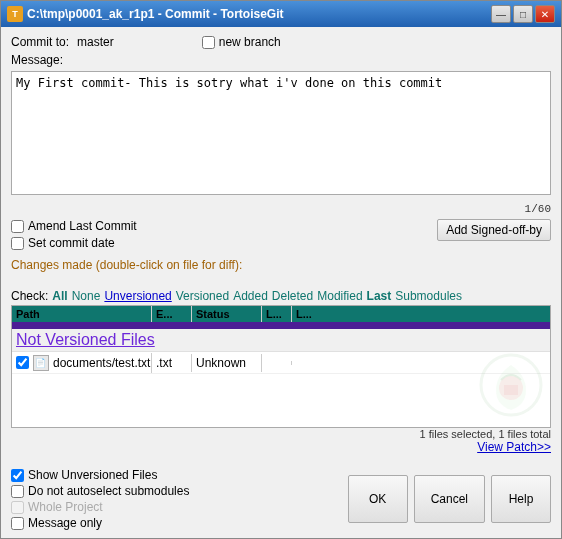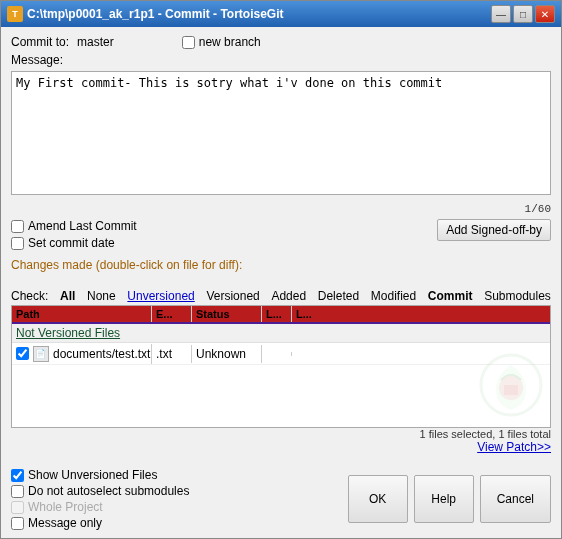--- a/index.html
+++ b/index.html
@@ -140,63 +140,62 @@
     .changes-label {
       font-size: 12px;
       color: #a16207;
       margin-bottom: 17px;
     }
     .filter-row {
       display: flex;
       align-items: center;
       gap: 4px;
       margin-bottom: 2px;
-      justify-content: space-between;
     }
     .filter-label {
       font-size: 12px;
       color: #000;
     }
     .filter-link {
       font-size: 12px;
-      color: #000000;
+      color: #0f766e;
       cursor: pointer;
       text-decoration: none;
     }
     .filter-link.active {
       font-weight: bold;
     }
     .filter-link.blue {
       color: #0000cc;
       text-decoration: underline;
     }
     .files-table {
       border: 1px solid #aaa;
       background: white;
       flex: 1;
       overflow-y: auto;
       min-height: 80px;
       position: relative;
     }
     .files-table-header {
       display: flex;
-      background: #b91c1c;
-      border-bottom: 2px solid #4c1d95;
+      background: #0f766e;
+      border-bottom: 7px solid #4c1d95;
       font-size: 11px;
       font-weight: bold;
     }
     .col-path { width: 140px; padding: 2px 4px; border-right: 1px solid #ccc; }
     .col-ext { width: 40px; padding: 2px 4px; border-right: 1px solid #ccc; }
     .col-status { width: 70px; padding: 2px 4px; border-right: 1px solid #ccc; }
     .col-l1 { width: 30px; padding: 2px 4px; border-right: 1px solid #ccc; }
     .col-l2 { width: 30px; padding: 2px 4px; }
     .group-header {
       background: #f0f0f0;
-      color: #14532d;
-      font-size: 12px;
+      color: #6d28d9;
+      font-size: 16px;
       padding: 2px 4px;
       border-bottom: 1px solid #e0e0e0;
       text-decoration: underline;
     }
     .file-row {
       display: flex;
       align-items: center;
       font-size: 12px;
       border-bottom: 1px solid #f0f0f0;
       min-height: 22px;
@@ -304,21 +303,21 @@
         <span>✕</span>
       </div>
     </div>
   </div>
 
   <div class="content">
 
     <div class="row">
       <span class="label">Commit to:</span>
       <span class="commit-to-value">master</span>
-      <div style="margin-left: 60px; display:flex; align-items:center; gap:4px;">
+      <div style="margin-left: 80px; display:flex; align-items:center; gap:4px;">
         <input type="checkbox" style="">
         <span class="label">new branch</span>
       </div>
     </div>
 
     <div>
       <span class="message-label">Message:</span>
     </div>
 
     <div style="position:relative;">
@@ -347,21 +346,21 @@
 
       <div class="filter-row">
         <span class="filter-label">Check:</span>
         <a class="filter-link active">All</a>
         <a class="filter-link">None</a>
         <a class="filter-link blue">Unversioned</a>
         <a class="filter-link">Versioned</a>
         <a class="filter-link">Added</a>
         <a class="filter-link">Deleted</a>
         <a class="filter-link">Modified</a>
-        <a class="filter-link active"><strong>Commit</strong></a>
+        <a class="filter-link active"><strong>Last</strong></a>
         <a class="filter-link">Submodules</a>
       </div>
 
       <div class="files-table">
         <div class="files-table-header">
           <div class="col-path">Path</div>
           <div class="col-ext">E...</div>
           <div class="col-status">Status</div>
           <div class="col-l1">L...</div>
           <div class="col-l2">L...</div>
@@ -414,19 +413,19 @@
           <input type="checkbox" disabled="" style="">
           <span class="label" style="color:#aaa;">Whole Project</span>
         </div>
         <div class="checkbox-row">
           <input type="checkbox" style="">
           <span class="label">Message only</span>
         </div>
       </div>
       <div class="btn-group">
         <button class="action-btn">OK</button>
+        <button class="action-btn">Cancel</button>
         <button class="action-btn">Help</button>
-        <button class="action-btn">Cancel</button>
       </div>
     </div>
 
   </div>
 </div>
 
 </body></html>

